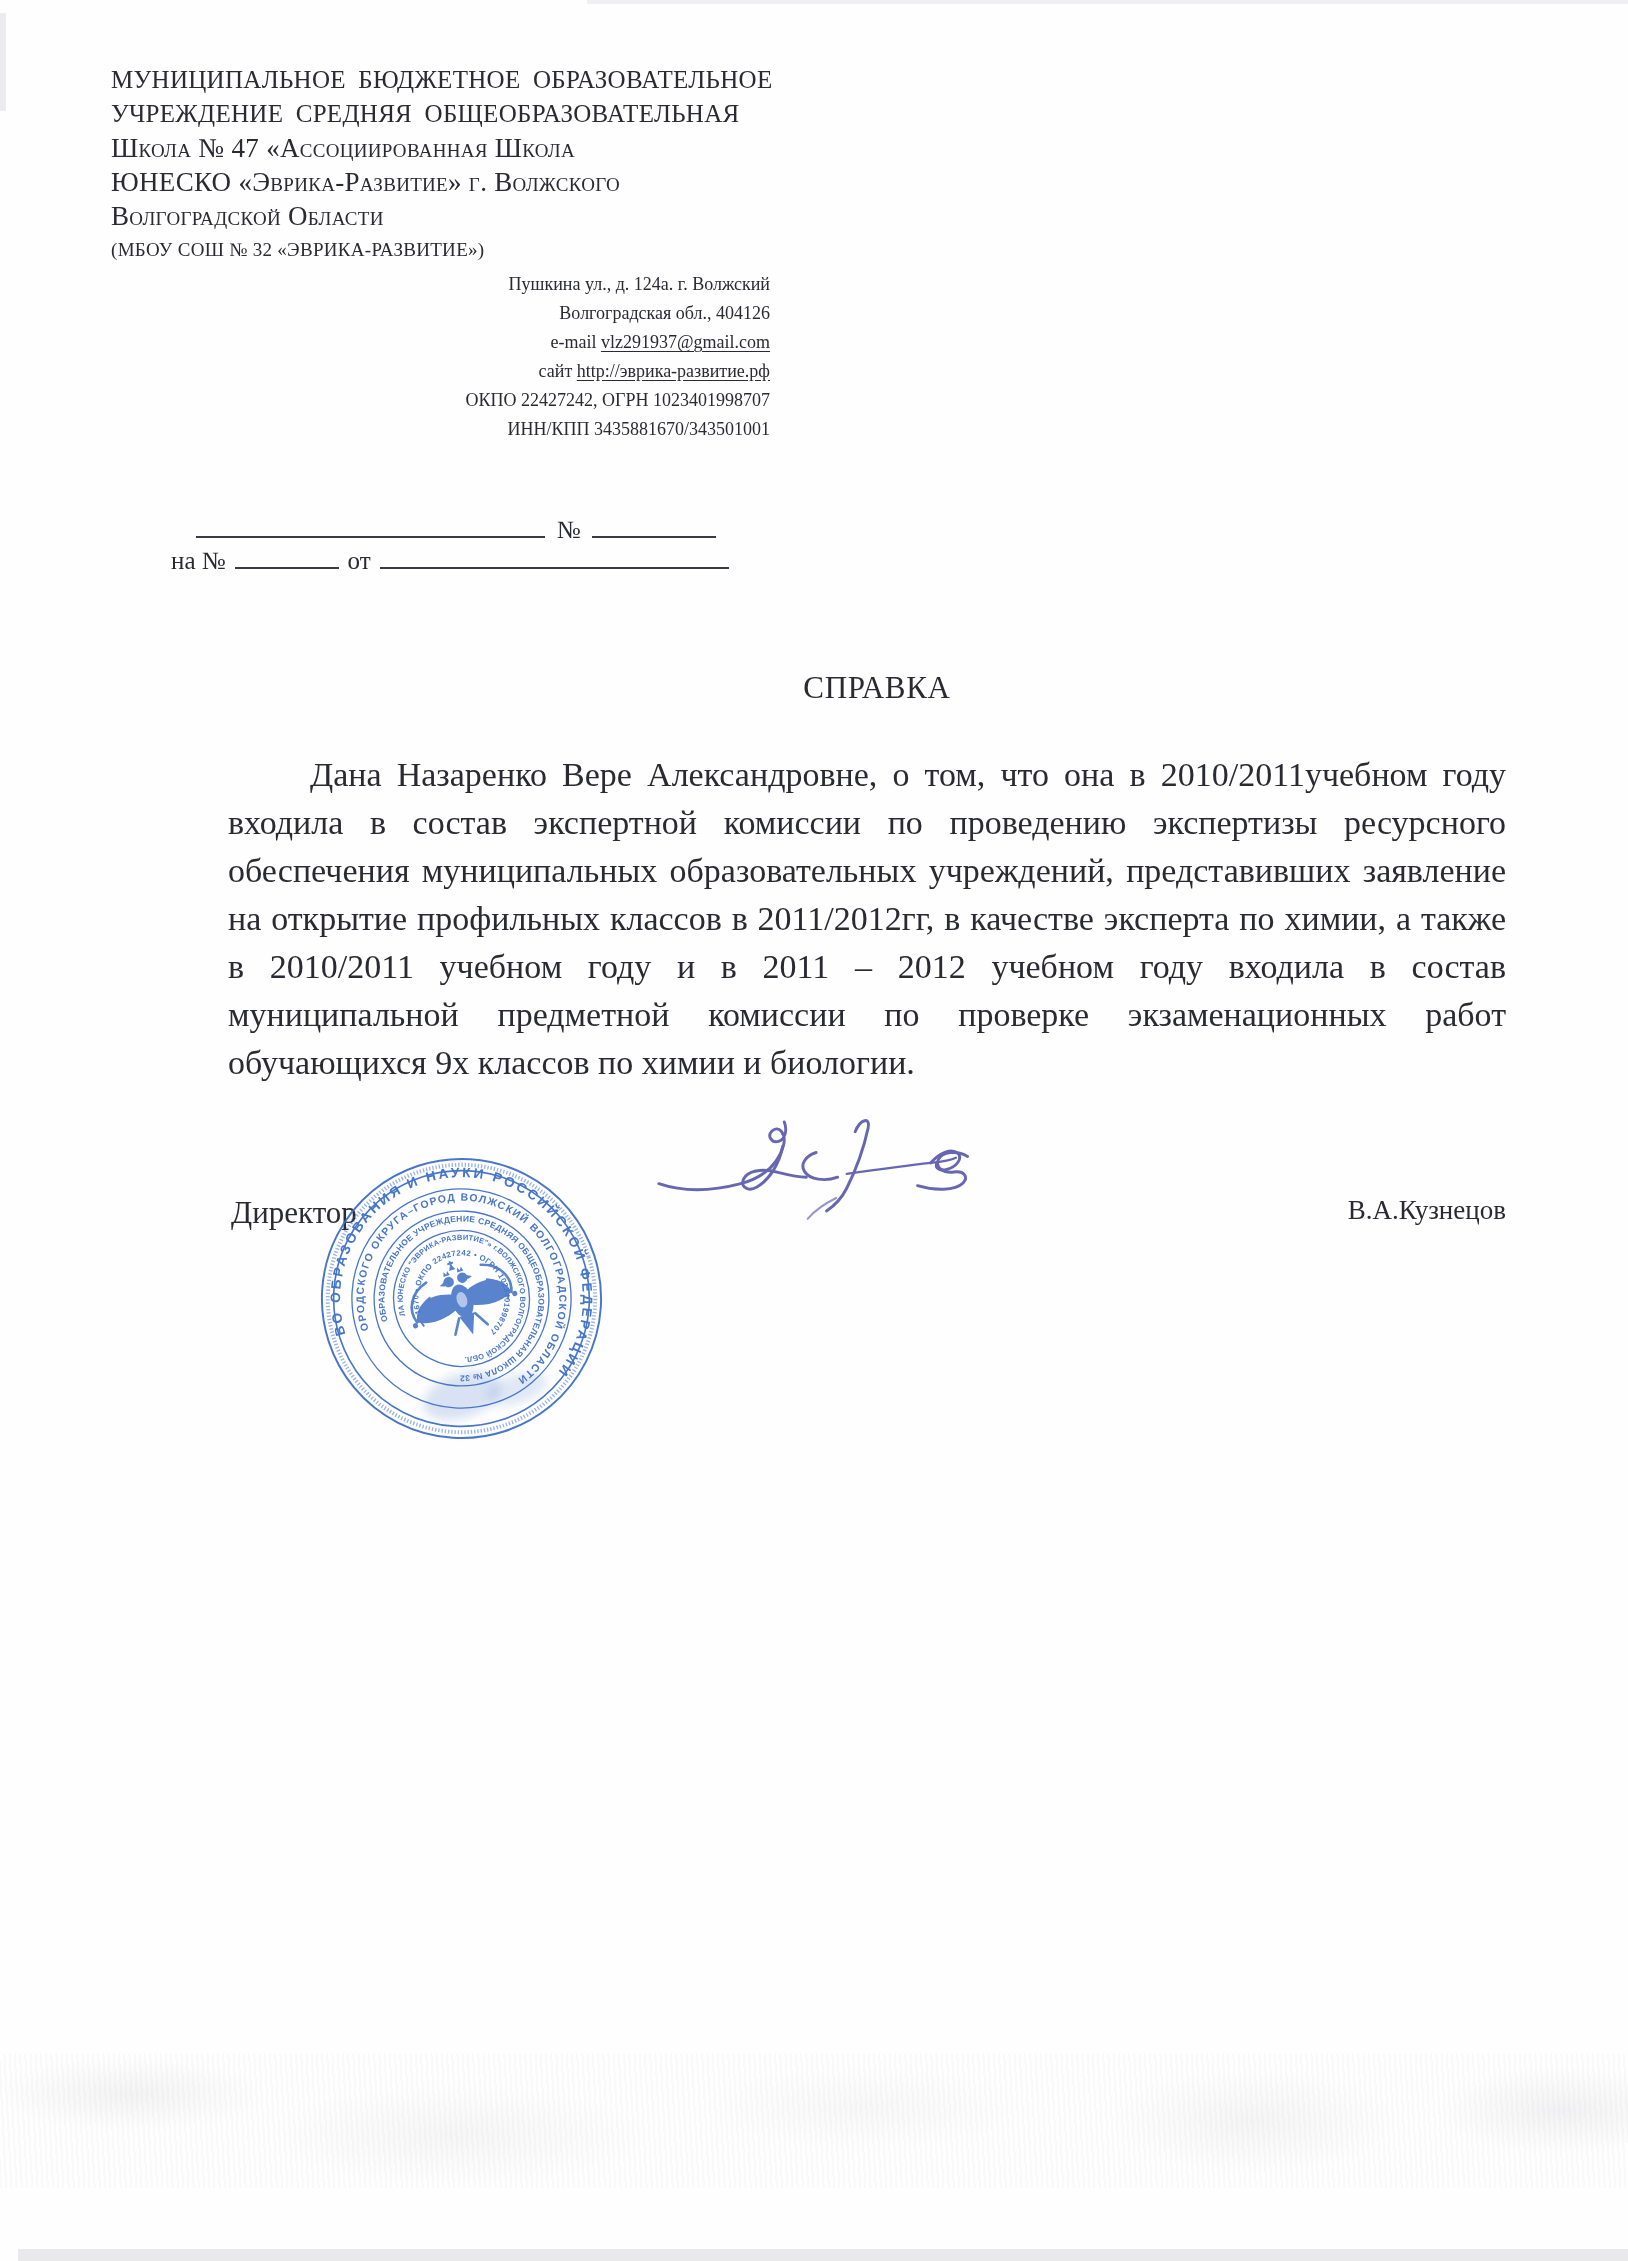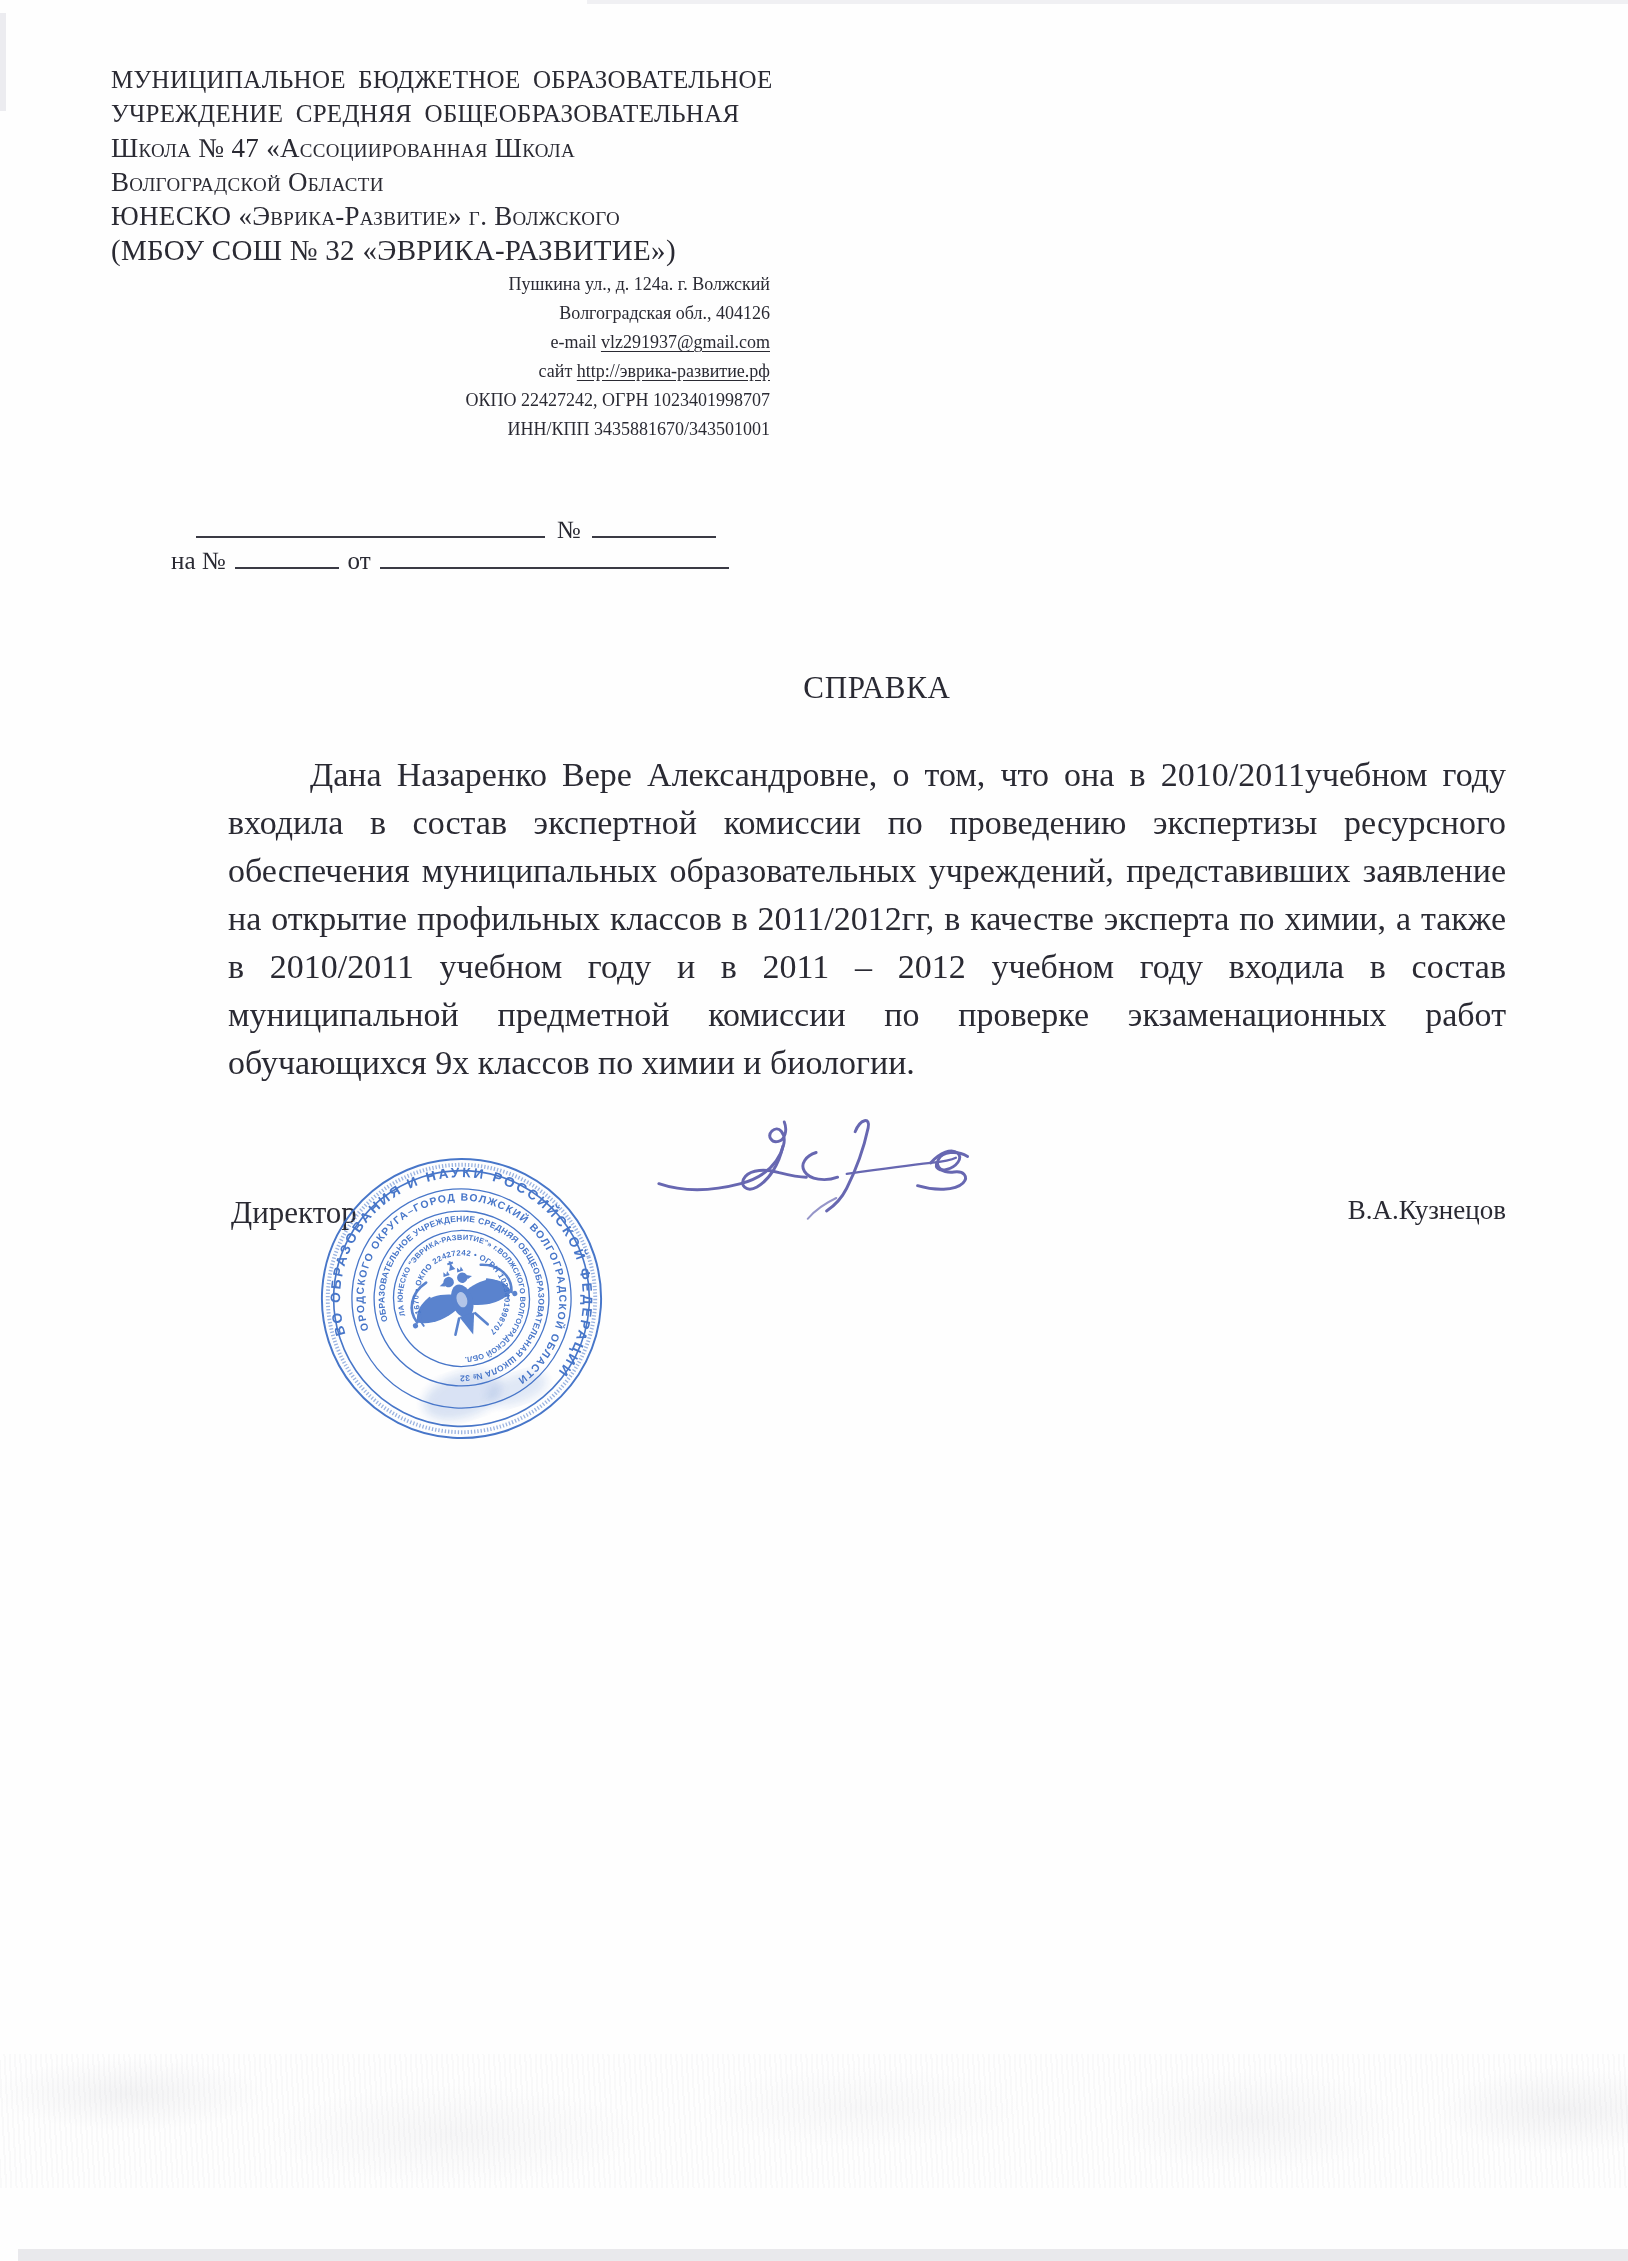--- a/index.html
+++ b/index.html
@@ -13,21 +13,21 @@
     color:#2a2a33;
   }
   
   .org-block{
     position:absolute;left:111px;top:63px;width:659px;
     text-align:left;
   }
   .org-line{display:block;line-height:34px;white-space:nowrap;}
   .org-caps{font-size:25px;word-spacing:5.9px;letter-spacing:0.3px;}
   .org-smallcaps{font-size:27px;font-variant:small-caps;letter-spacing:0.3px;}
-  .org-big{font-size:29px;letter-spacing:0.3px;}
+  .org-big{font-size:19px;letter-spacing:0.3px;}
   .addr-block{
     position:absolute;left:111px;top:270px;width:659px;
     text-align:right;font-size:18px;
   }
   .addr-line{display:block;line-height:29px;white-space:nowrap;}
   .u{text-decoration:underline;text-underline-offset:3.3px;}
   
   .ref{position:absolute;font-size:25px;color:#2a2a33;white-space:nowrap;}
   .ref-row1{left:196px;top:509px;}
   .ref-row2{left:171px;top:540px;}
@@ -71,22 +71,22 @@
 </style>
 </head>
 <body>
 
 <div class="page">
 
   <div class="org-block">
     <span class="org-line org-caps">МУНИЦИПАЛЬНОЕ БЮДЖЕТНОЕ ОБРАЗОВАТЕЛЬНОЕ</span>
     <span class="org-line org-caps">УЧРЕЖДЕНИЕ СРЕДНЯЯ ОБЩЕОБРАЗОВАТЕЛЬНАЯ</span>
     <span class="org-line org-smallcaps">Школа № 47 «Ассоциированная Школа</span>
+    <span class="org-line org-smallcaps">ЮНЕСКО «Эврика-Развитие» г. Волжского</span>
     <span class="org-line org-smallcaps">Волгоградской Области</span>
-    <span class="org-line org-smallcaps">ЮНЕСКО «Эврика-Развитие» г. Волжского</span>
     <span class="org-line org-big">(МБОУ СОШ № 32 «ЭВРИКА-РАЗВИТИЕ»)</span>
   </div>
 
   <div class="addr-block">
     <span class="addr-line">Пушкина ул., д. 124а. г. Волжский</span>
     <span class="addr-line">Волгоградская обл., 404126</span>
     <span class="addr-line"><span>e-mail </span><span class="u">vlz291937@gmail.com</span></span>
     <span class="addr-line"><span>сайт </span><span class="u">http://эврика-развитие.рф</span></span>
     <span class="addr-line">ОКПО 22427242, ОГРН 1023401998707</span>
     <span class="addr-line">ИНН/КПП 3435881670/343501001</span>

